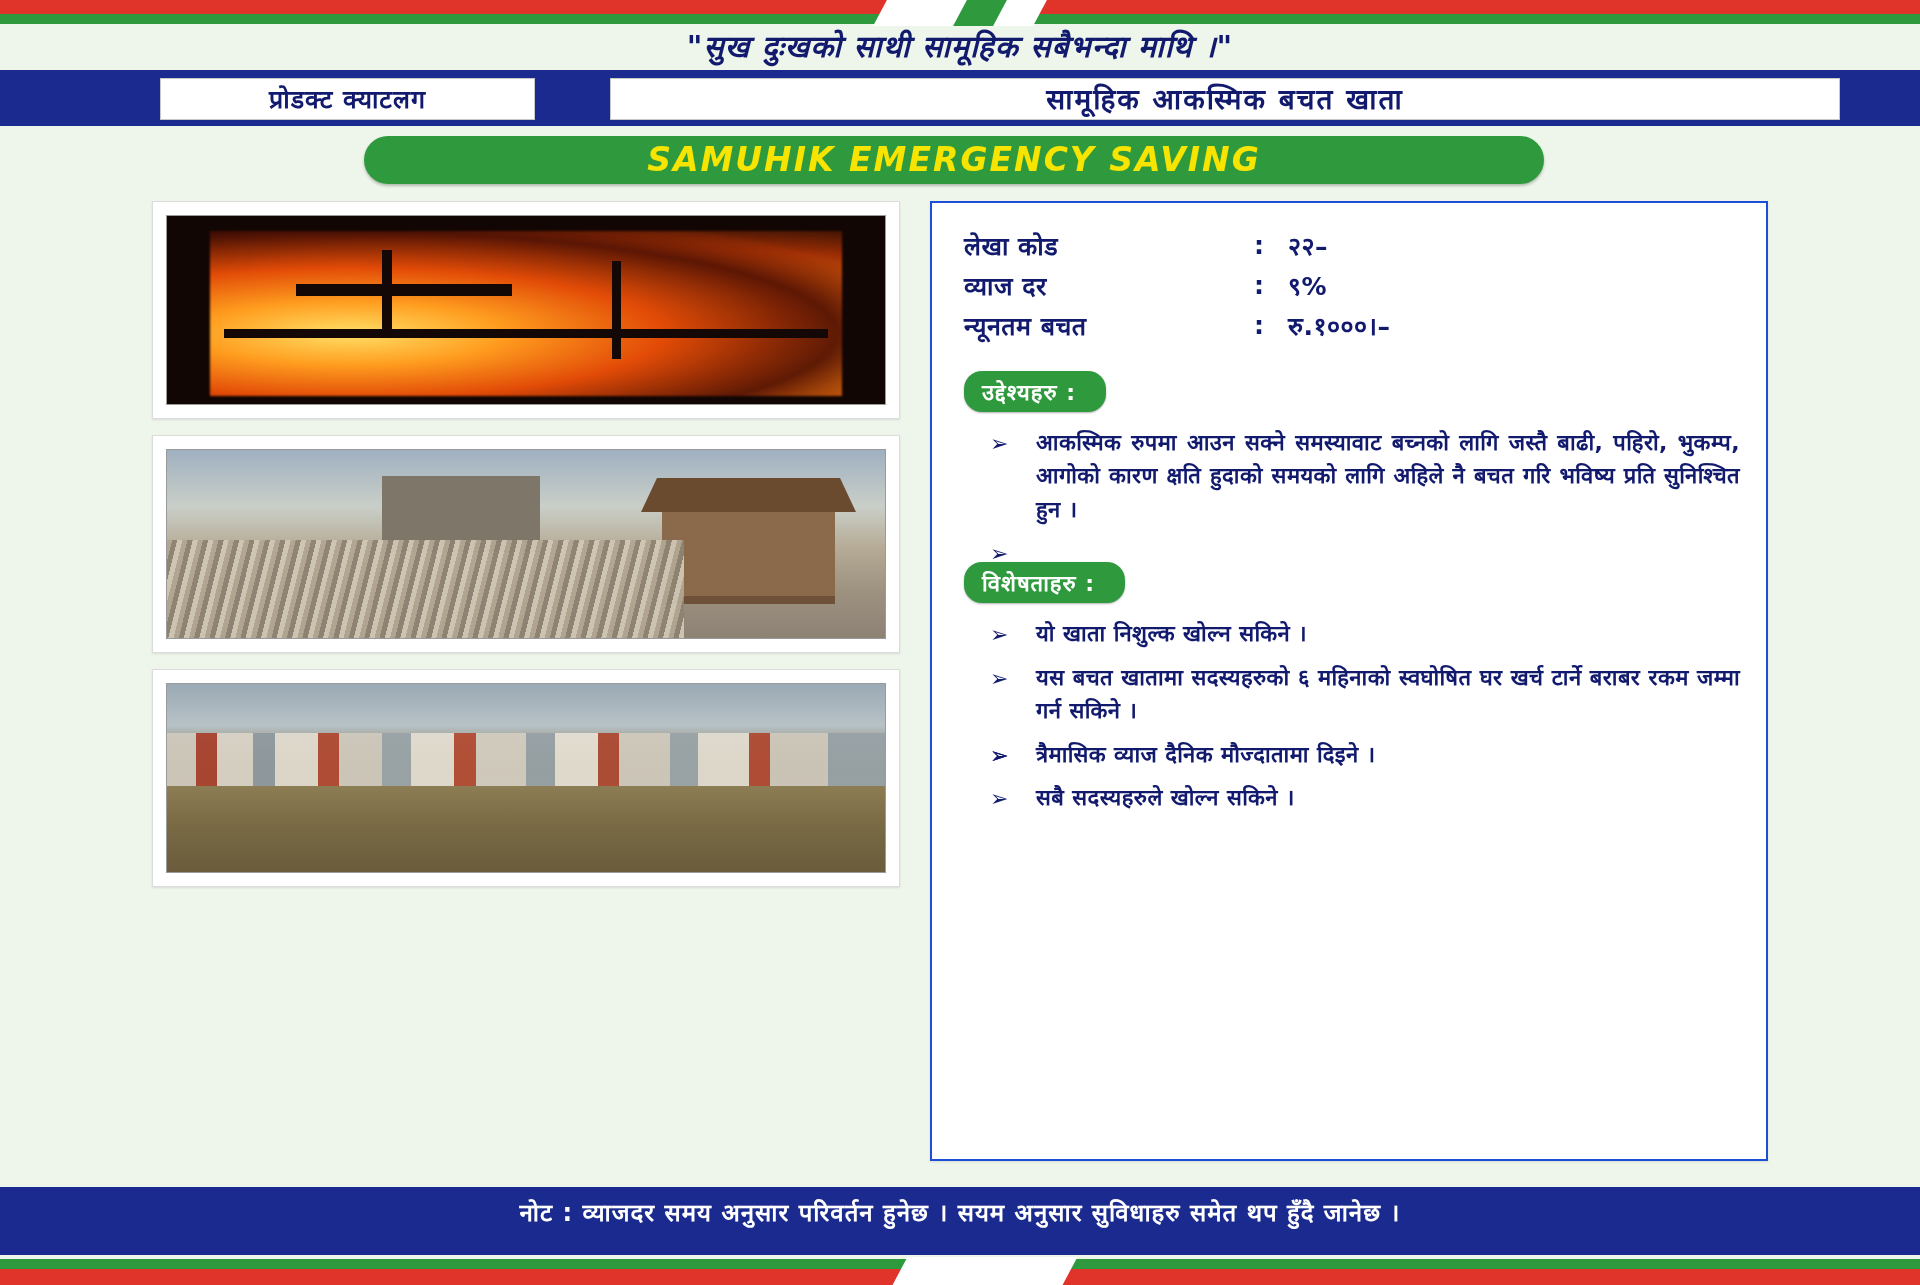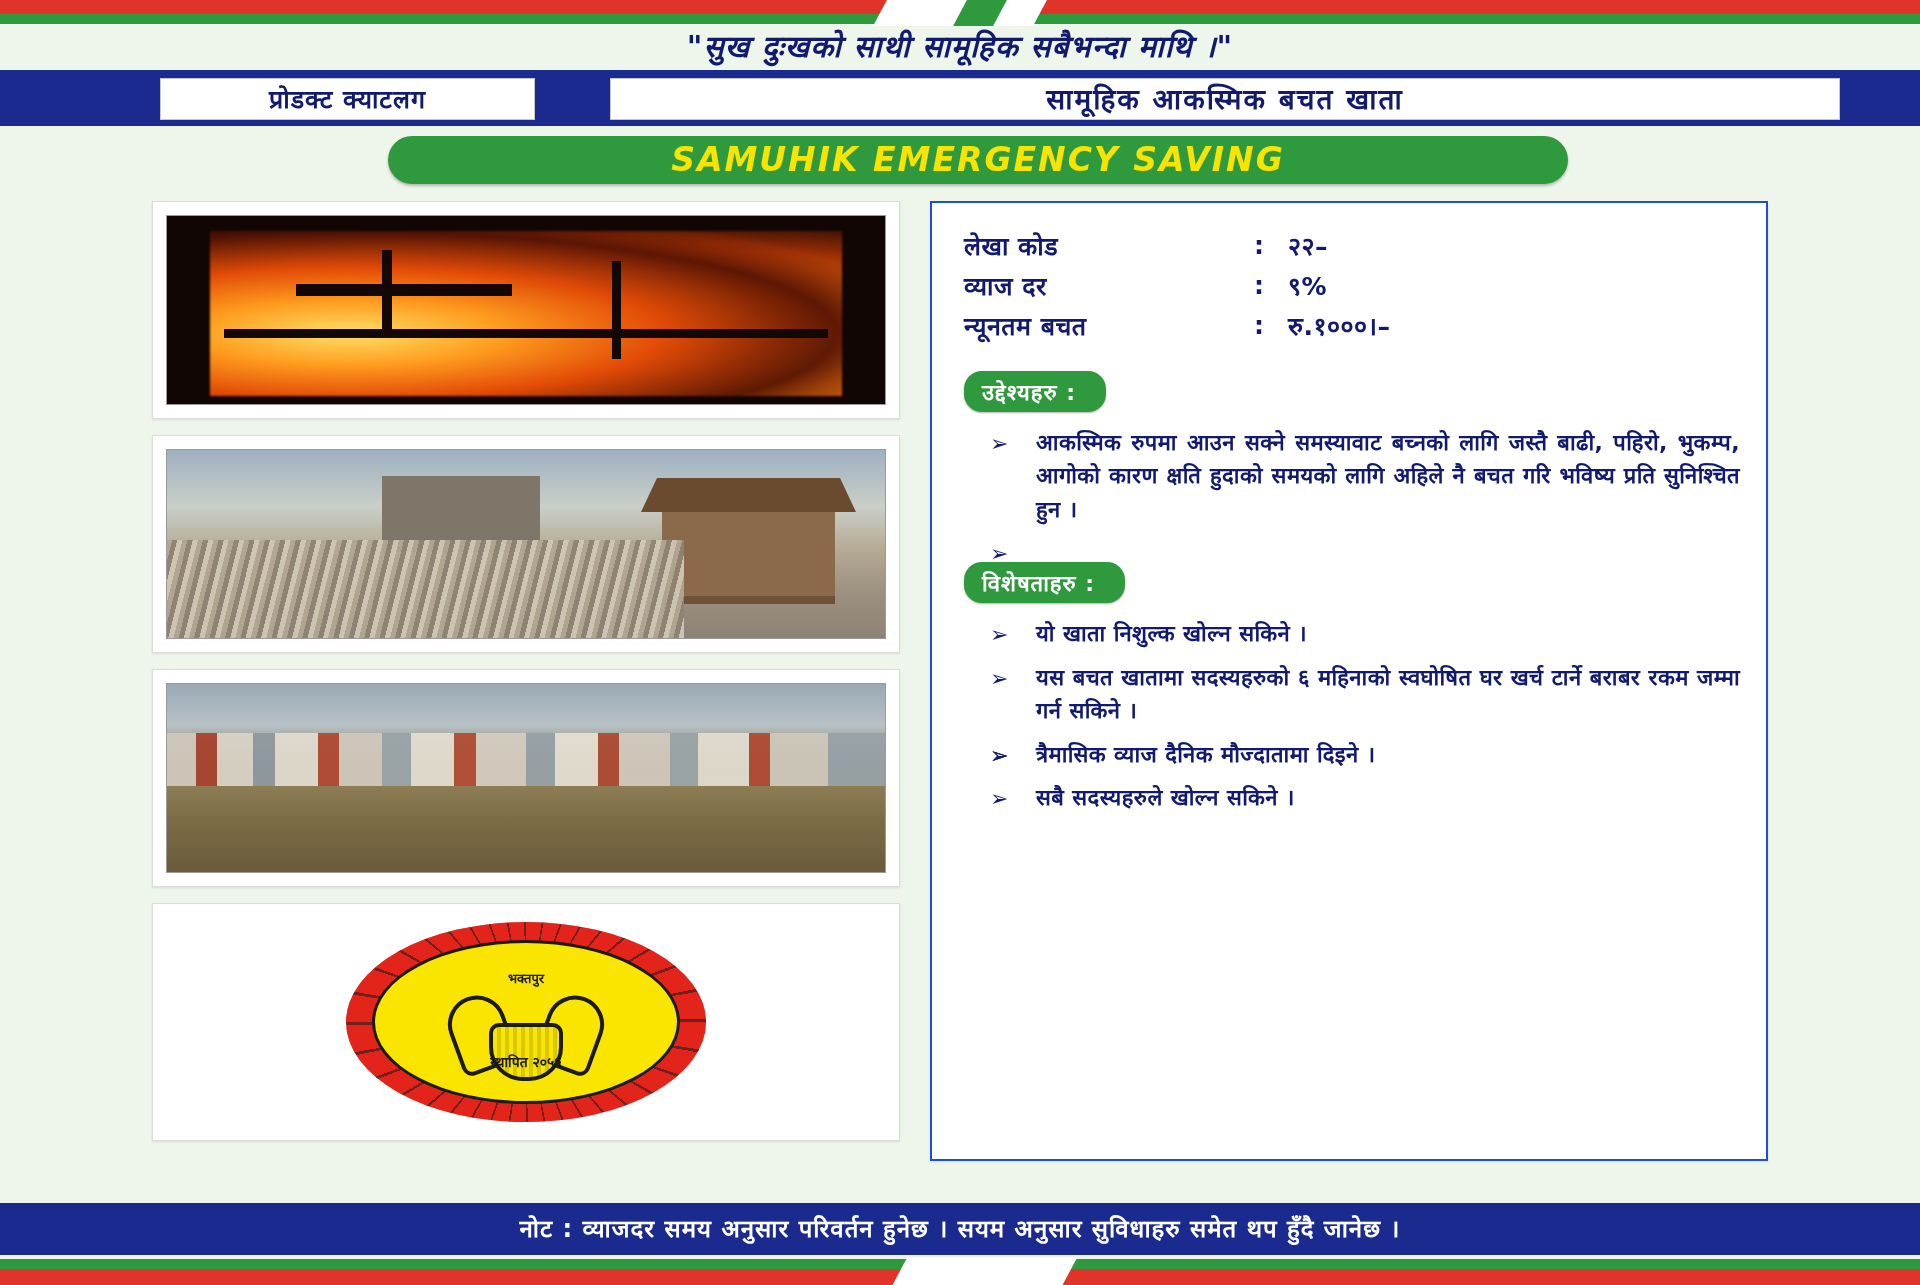--- a/index.html
+++ b/index.html
@@ -77,21 +77,21 @@
     position: absolute; left: 610px; top: 78px; width: 1230px; height: 42px;
     background: #ffffff;
     border: 1px solid #c7c7c7;
     text-align: center;
     font-size: 28px; font-weight: bold; color: #121a6e;
     line-height: 42px;
     letter-spacing: 2px;
   }
   
   .title-pill {
-    position: absolute; left: 388px; top: 136px; width: 1180px; height: 48px;
+    position: absolute; left: 364px; top: 136px; width: 1180px; height: 48px;
     background: #2f9a3d;
     border-radius: 26px;
     text-align: center;
     line-height: 48px;
     font-size: 33px;
     font-weight: bold;
     font-style: italic;
     color: #f7e400;
     letter-spacing: 2px;
     box-shadow: 0 2px 3px rgba(0,0,0,0.25);
@@ -280,21 +280,21 @@
     line-height: 1.52;
     text-align: justify;
     letter-spacing: 0.4px;
   }
   ul.bullets li .arrow {
     position: absolute; left: 26px; top: 1px;
     font-size: 22px; color: #121a6e;
   }
   
   .note-band {
-    position: absolute; left: 0; bottom: 30px; width: 1920px; height: 52px;
+    position: absolute; left: 0; bottom: 30px; width: 1920px; height: 68px;
     background: #1b2a8e;
     text-align: center;
     color: #ffffff;
     font-size: 24px;
     font-weight: bold;
     line-height: 52px;
     letter-spacing: 1px;
   }
 </style>
 </head>
@@ -338,35 +338,20 @@
         </div>
       </div>
 
       <div class="photo-card">
         <div class="photo photo-flood">
           <div class="flood-houses"></div>
           <div class="flood-water"></div>
         </div>
       </div>
 
-      <div class="logo-card">
-        <div class="logo-wrap">
-          <div class="logo-outer"></div>
-          <div class="logo-scallop"></div>
-          <div class="logo-inner">
-            <div class="logo-top-text">भक्तपुर</div>
-            <div class="logo-hands">
-              <div class="hand left"></div>
-              <div class="hand right"></div>
-              <div class="logo-pot"></div>
-            </div>
-            <div class="logo-bot-text">स्थापित २०५५</div>
-          </div>
-        </div>
-      </div>
 
     </div>
 
     <div class="right-col">
 
       <table class="info-table">
         <tbody>
           <tr>
             <td class="info-label">लेखा कोड</td>
             <td class="info-colon">:</td>

